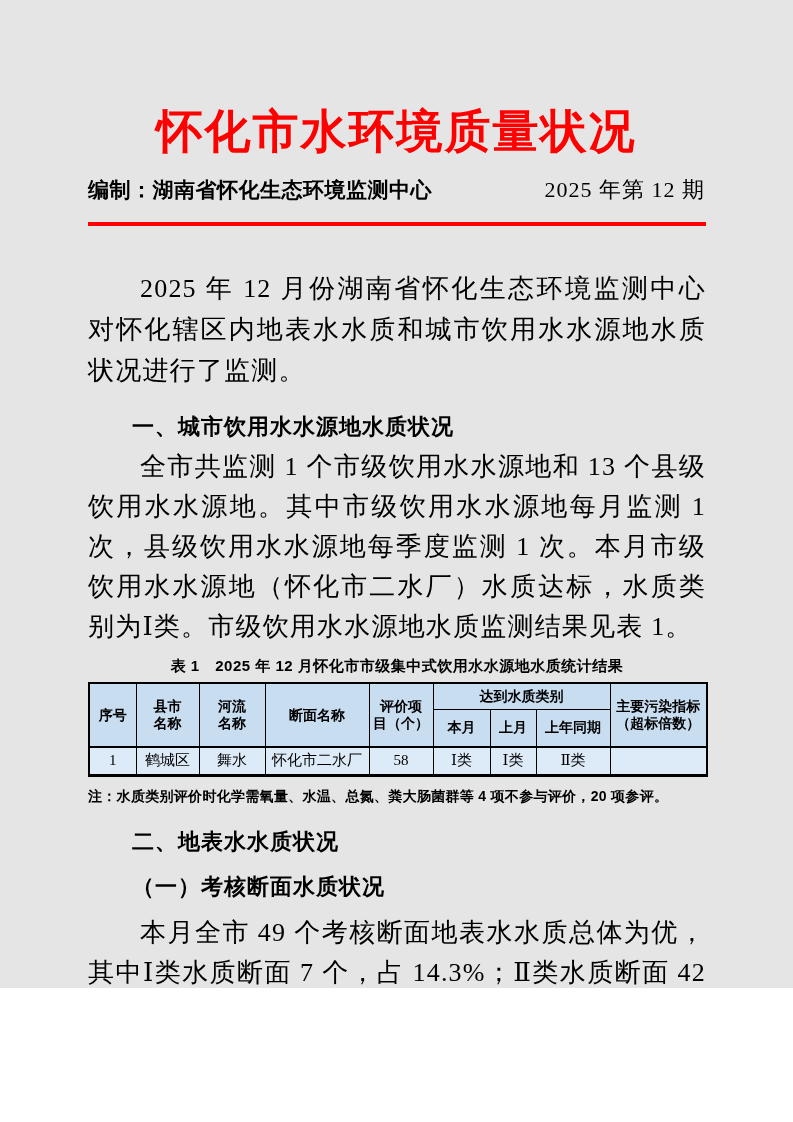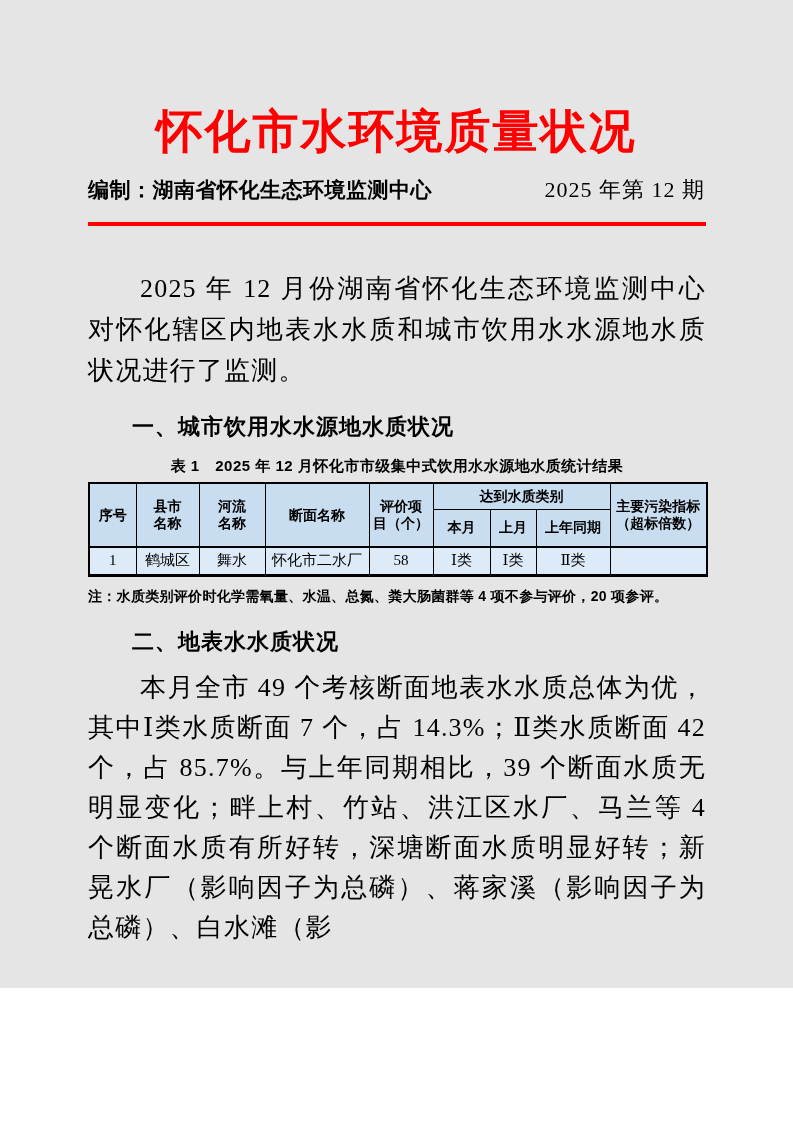--- a/index.html
+++ b/index.html
@@ -100,20 +100,21 @@
   </div>
 
   <div class="red-rule"></div>
 
   <div class="content">
 
     <p class="para intro">2025 年 12 月份湖南省怀化生态环境监测中心对怀化辖区内地表水水质和城市饮用水水源地水质状况进行了监测。</p>
 
     <div class="hd h1">一、城市饮用水水源地水质状况</div>
 
+    <p class="para">全市共监测 1 个市级饮用水水源地和 13 个县级饮用水水源地。其中市级饮用水水源地每月监测 1 次，县级饮用水水源地每季度监测 1 次。本月市级饮用水水源地（怀化市二水厂）水质达标，水质类别为Ⅰ类。市级饮用水水源地水质监测结果见表 1。</p>
 
     <div class="tbl-caption">表 1　2025 年 12 月怀化市市级集中式饮用水水源地水质统计结果</div>
 
     <table class="t1">
       <colgroup>
         <col style="width:47px">
           <col style="width:63px">
           <col style="width:66px">
         <col style="width:104px">
           <col style="width:64px">
@@ -154,20 +155,21 @@
           <td>Ⅱ类</td>
           <td></td>
         </tr>
       </tbody>
     </table>
 
     <div class="tbl-note">注：水质类别评价时化学需氧量、水温、总氮、粪大肠菌群等 4 项不参与评价，20 项参评。</div>
 
     <div class="hd h2">二、地表水水质状况</div>
 
+    <div class="hd h3">（一）考核断面水质状况</div>
 
     <p class="para p3">本月全市 49 个考核断面地表水水质总体为优，其中Ⅰ类水质断面 7 个，占 14.3%；Ⅱ类水质断面 42 个，占 85.7%。与上年同期相比，39 个断面水质无明显变化；畔上村、竹站、洪江区水厂、马兰等 4 个断面水质有所好转，深塘断面水质明显好转；新晃水厂（影响因子为总磷）、蒋家溪（影响因子为总磷）、白水滩（影</p>
 
   </div>
 
   <div class="page-number">— 1 —</div>
 
 </div>
 
 </body></html>

